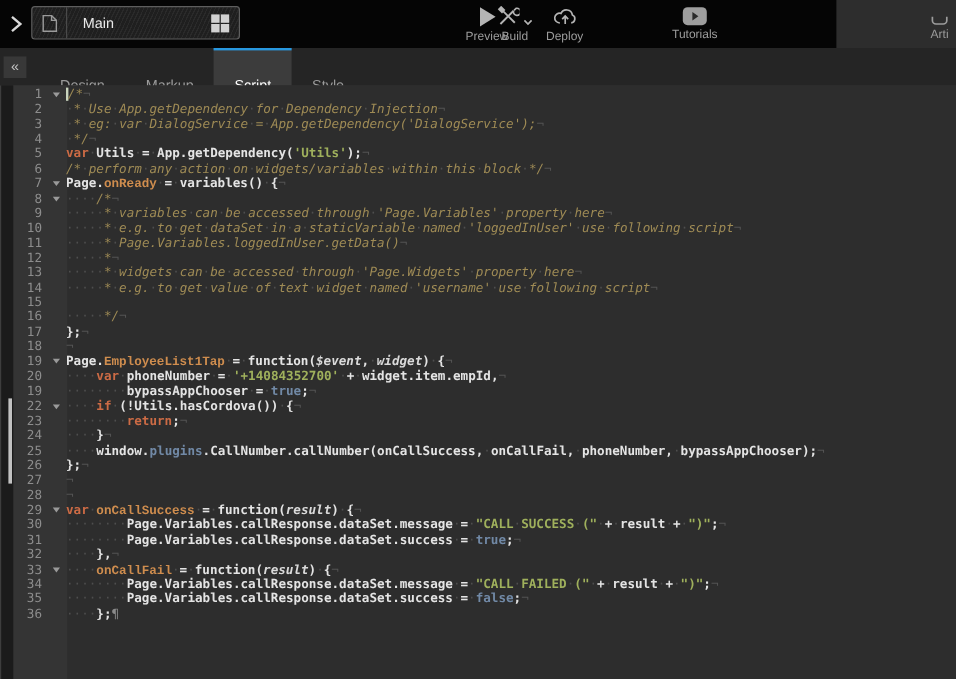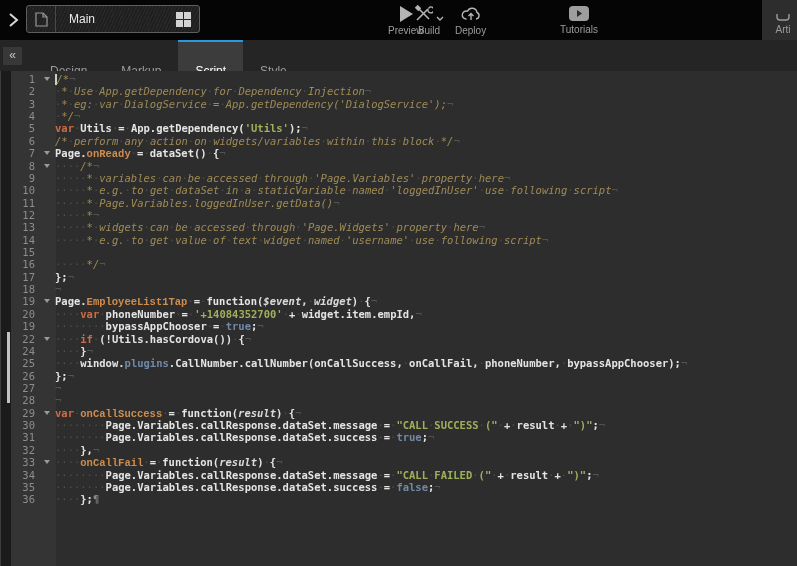--- a/index.html
+++ b/index.html
@@ -1,20 +1,20 @@
 <!DOCTYPE html>
 <html><head>
 <meta charset="utf-8">
 <style>
   * { margin:0; padding:0; box-sizing:border-box; }
   html,body { width:797px; height:566px; overflow:hidden; background:#2d2d2d;
               font-family:"Liberation Sans", sans-serif; }
 
   
-  .topbar { position:relative; width:762px; height:40px; background:#050505; }
+  .topbar { position:relative; width:697px; height:40px; background:#050505; }
   .open-chevron { position:absolute; left:8px; top:12px; width:12px; height:16px; cursor:pointer; }
   .page-selector { position:absolute; left:26px; top:5px; width:174px; height:28px;
     border:1px solid #5e5e5e; border-radius:3px;
     background:#1f1f1f repeating-linear-gradient(115deg, rgba(255,255,255,0.05) 0 1px, transparent 1px 3px);
     display:flex; align-items:center; cursor:pointer; }
   .page-icon-cell { width:29px; height:100%; border-right:1px solid #4a4a4a;
     display:flex; align-items:center; justify-content:center; }
   .page-selector-label { flex:1; padding-left:13px; font-size:12px; color:#e9e9e9; }
   .grid-icon { display:grid; grid-template-columns:7px 7px; grid-template-rows:7px 7px;
     gap:1px; margin-right:8px; }
@@ -151,36 +151,37 @@
   <div class="rail">
     <div class="scroll-thumb"></div>
   </div>
   <div class="code-lines">
       <div class="line"><span class="ln">1</span><span class="foldcol"><i></i></span><span class="codeln"><span class="cursor"></span><span class="tok-c">/*</span><span class="eol">¬</span></span></div>
       <div class="line"><span class="ln">2</span><span class="foldcol"></span><span class="codeln"><span class="ws">·</span><span class="tok-c">*</span><span class="ws">·</span><span class="tok-c">Use</span><span class="ws">·</span><span class="tok-c">App.getDependency</span><span class="ws">·</span><span class="tok-c">for</span><span class="ws">·</span><span class="tok-c">Dependency</span><span class="ws">·</span><span class="tok-c">Injection</span><span class="eol">¬</span></span></div>
       <div class="line"><span class="ln">3</span><span class="foldcol"></span><span class="codeln"><span class="ws">·</span><span class="tok-c">*</span><span class="ws">·</span><span class="tok-c">eg:</span><span class="ws">·</span><span class="tok-c">var</span><span class="ws">·</span><span class="tok-c">DialogService</span><span class="ws">·</span><span class="tok-c">=</span><span class="ws">·</span><span class="tok-c">App.getDependency('DialogService');</span><span class="eol">¬</span></span></div>
       <div class="line"><span class="ln">4</span><span class="foldcol"></span><span class="codeln"><span class="ws">·</span><span class="tok-c">*/</span><span class="eol">¬</span></span></div>
       <div class="line"><span class="ln">5</span><span class="foldcol"></span><span class="codeln"><span class="tok-k">var</span><span class="ws">·</span><span class="tok-v">Utils</span><span class="ws">·</span><span class="tok-v">=</span><span class="ws">·</span><span class="tok-v">App.getDependency(</span><span class="tok-s">'Utils'</span><span class="tok-v">);</span><span class="eol">¬</span></span></div>
       <div class="line"><span class="ln">6</span><span class="foldcol"></span><span class="codeln"><span class="tok-c">/*</span><span class="ws">·</span><span class="tok-c">perform</span><span class="ws">·</span><span class="tok-c">any</span><span class="ws">·</span><span class="tok-c">action</span><span class="ws">·</span><span class="tok-c">on</span><span class="ws">·</span><span class="tok-c">widgets/variables</span><span class="ws">·</span><span class="tok-c">within</span><span class="ws">·</span><span class="tok-c">this</span><span class="ws">·</span><span class="tok-c">block</span><span class="ws">·</span><span class="tok-c">*/</span><span class="eol">¬</span></span></div>
-      <div class="line"><span class="ln">7</span><span class="foldcol"><i></i></span><span class="codeln"><span class="tok-v">Page.</span><span class="tok-p">onReady</span><span class="ws">·</span><span class="tok-v">=</span><span class="ws">·</span><span class="tok-v">dataSet()</span><span class="ws">·</span><span class="tok-v">{</span><span class="eol">¬</span></span></div>
+      <div class="line"><span class="ln">7</span><span class="foldcol"><i></i></span><span class="codeln"><span class="tok-v">Page.</span><span class="tok-p">onReady</span><span class="ws">·</span><span class="tok-v">=</span><span class="ws">·</span><span class="tok-v">variables()</span><span class="ws">·</span><span class="tok-v">{</span><span class="eol">¬</span></span></div>
       <div class="line"><span class="ln">8</span><span class="foldcol"><i></i></span><span class="codeln"><span class="ws">····</span><span class="tok-c">/*</span><span class="eol">¬</span></span></div>
       <div class="line"><span class="ln">9</span><span class="foldcol"></span><span class="codeln"><span class="ws">·····</span><span class="tok-c">*</span><span class="ws">·</span><span class="tok-c">variables</span><span class="ws">·</span><span class="tok-c">can</span><span class="ws">·</span><span class="tok-c">be</span><span class="ws">·</span><span class="tok-c">accessed</span><span class="ws">·</span><span class="tok-c">through</span><span class="ws">·</span><span class="tok-c">'Page.Variables'</span><span class="ws">·</span><span class="tok-c">property</span><span class="ws">·</span><span class="tok-c">here</span><span class="eol">¬</span></span></div>
       <div class="line"><span class="ln">10</span><span class="foldcol"></span><span class="codeln"><span class="ws">·····</span><span class="tok-c">*</span><span class="ws">·</span><span class="tok-c">e.g.</span><span class="ws">·</span><span class="tok-c">to</span><span class="ws">·</span><span class="tok-c">get</span><span class="ws">·</span><span class="tok-c">dataSet</span><span class="ws">·</span><span class="tok-c">in</span><span class="ws">·</span><span class="tok-c">a</span><span class="ws">·</span><span class="tok-c">staticVariable</span><span class="ws">·</span><span class="tok-c">named</span><span class="ws">·</span><span class="tok-c">'loggedInUser'</span><span class="ws">·</span><span class="tok-c">use</span><span class="ws">·</span><span class="tok-c">following</span><span class="ws">·</span><span class="tok-c">script</span><span class="eol">¬</span></span></div>
       <div class="line"><span class="ln">11</span><span class="foldcol"></span><span class="codeln"><span class="ws">·····</span><span class="tok-c">*</span><span class="ws">·</span><span class="tok-c">Page.Variables.loggedInUser.getData()</span><span class="eol">¬</span></span></div>
       <div class="line"><span class="ln">12</span><span class="foldcol"></span><span class="codeln"><span class="ws">·····</span><span class="tok-c">*</span><span class="eol">¬</span></span></div>
       <div class="line"><span class="ln">13</span><span class="foldcol"></span><span class="codeln"><span class="ws">·····</span><span class="tok-c">*</span><span class="ws">·</span><span class="tok-c">widgets</span><span class="ws">·</span><span class="tok-c">can</span><span class="ws">·</span><span class="tok-c">be</span><span class="ws">·</span><span class="tok-c">accessed</span><span class="ws">·</span><span class="tok-c">through</span><span class="ws">·</span><span class="tok-c">'Page.Widgets'</span><span class="ws">·</span><span class="tok-c">property</span><span class="ws">·</span><span class="tok-c">here</span><span class="eol">¬</span></span></div>
       <div class="line"><span class="ln">14</span><span class="foldcol"></span><span class="codeln"><span class="ws">·····</span><span class="tok-c">*</span><span class="ws">·</span><span class="tok-c">e.g.</span><span class="ws">·</span><span class="tok-c">to</span><span class="ws">·</span><span class="tok-c">get</span><span class="ws">·</span><span class="tok-c">value</span><span class="ws">·</span><span class="tok-c">of</span><span class="ws">·</span><span class="tok-c">text</span><span class="ws">·</span><span class="tok-c">widget</span><span class="ws">·</span><span class="tok-c">named</span><span class="ws">·</span><span class="tok-c">'username'</span><span class="ws">·</span><span class="tok-c">use</span><span class="ws">·</span><span class="tok-c">following</span><span class="ws">·</span><span class="tok-c">script</span><span class="eol">¬</span></span></div>
       <div class="line"><span class="ln">15</span><span class="foldcol"></span></div>
       <div class="line"><span class="ln">16</span><span class="foldcol"></span><span class="codeln"><span class="ws">·····</span><span class="tok-c">*/</span><span class="eol">¬</span></span></div>
       <div class="line"><span class="ln">17</span><span class="foldcol"></span><span class="codeln"><span class="tok-v">};</span><span class="eol">¬</span></span></div>
       <div class="line"><span class="ln">18</span><span class="foldcol"></span><span class="codeln"><span class="eol">¬</span></span></div>
       <div class="line"><span class="ln">19</span><span class="foldcol"><i></i></span><span class="codeln"><span class="tok-v">Page.</span><span class="tok-p">EmployeeList1Tap</span><span class="ws">·</span><span class="tok-v">=</span><span class="ws">·</span><span class="tok-v">function(</span><span class="tok-i">$event</span><span class="tok-v">,</span><span class="ws">·</span><span class="tok-i">widget</span><span class="tok-v">)</span><span class="ws">·</span><span class="tok-v">{</span><span class="eol">¬</span></span></div>
       <div class="line"><span class="ln">20</span><span class="foldcol"></span><span class="codeln"><span class="ws">····</span><span class="tok-k">var</span><span class="ws">·</span><span class="tok-v">phoneNumber</span><span class="ws">·</span><span class="tok-v">=</span><span class="ws">·</span><span class="tok-s">'+14084352700'</span><span class="ws">·</span><span class="tok-v">+</span><span class="ws">·</span><span class="tok-v">widget.item.empId,</span><span class="eol">¬</span></span></div>
       <div class="line"><span class="ln">19</span><span class="foldcol"></span><span class="codeln"><span class="ws">········</span><span class="tok-v">bypassAppChooser</span><span class="ws">·</span><span class="tok-v">=</span><span class="ws">·</span><span class="tok-a">true</span><span class="tok-v">;</span><span class="eol">¬</span></span></div>
       <div class="line"><span class="ln">22</span><span class="foldcol"><i></i></span><span class="codeln"><span class="ws">····</span><span class="tok-k">if</span><span class="ws">·</span><span class="tok-v">(!Utils.hasCordova())</span><span class="ws">·</span><span class="tok-v">{</span><span class="eol">¬</span></span></div>
+      <div class="line"><span class="ln">23</span><span class="foldcol"></span><span class="codeln"><span class="ws">········</span><span class="tok-k">return</span><span class="tok-v">;</span><span class="eol">¬</span></span></div>
       <div class="line"><span class="ln">24</span><span class="foldcol"></span><span class="codeln"><span class="ws">····</span><span class="tok-v">}</span><span class="eol">¬</span></span></div>
       <div class="line"><span class="ln">25</span><span class="foldcol"></span><span class="codeln"><span class="ws">····</span><span class="tok-v">window.</span><span class="tok-a">plugins</span><span class="tok-v">.CallNumber.callNumber(onCallSuccess,</span><span class="ws">·</span><span class="tok-v">onCallFail,</span><span class="ws">·</span><span class="tok-v">phoneNumber,</span><span class="ws">·</span><span class="tok-v">bypassAppChooser);</span><span class="eol">¬</span></span></div>
       <div class="line"><span class="ln">26</span><span class="foldcol"></span><span class="codeln"><span class="tok-v">};</span><span class="eol">¬</span></span></div>
       <div class="line"><span class="ln">27</span><span class="foldcol"></span><span class="codeln"><span class="eol">¬</span></span></div>
       <div class="line"><span class="ln">28</span><span class="foldcol"></span><span class="codeln"><span class="eol">¬</span></span></div>
       <div class="line"><span class="ln">29</span><span class="foldcol"><i></i></span><span class="codeln"><span class="tok-k">var</span><span class="ws">·</span><span class="tok-p">onCallSuccess</span><span class="ws">·</span><span class="tok-v">=</span><span class="ws">·</span><span class="tok-v">function(</span><span class="tok-i">result</span><span class="tok-v">)</span><span class="ws">·</span><span class="tok-v">{</span><span class="eol">¬</span></span></div>
       <div class="line"><span class="ln">30</span><span class="foldcol"></span><span class="codeln"><span class="ws">········</span><span class="tok-v">Page.Variables.callResponse.dataSet.message</span><span class="ws">·</span><span class="tok-v">=</span><span class="ws">·</span><span class="tok-s">"CALL</span><span class="ws">·</span><span class="tok-s">SUCCESS</span><span class="ws">·</span><span class="tok-s">("</span><span class="ws">·</span><span class="tok-v">+</span><span class="ws">·</span><span class="tok-v">result</span><span class="ws">·</span><span class="tok-v">+</span><span class="ws">·</span><span class="tok-s">")"</span><span class="tok-v">;</span><span class="eol">¬</span></span></div>
       <div class="line"><span class="ln">31</span><span class="foldcol"></span><span class="codeln"><span class="ws">········</span><span class="tok-v">Page.Variables.callResponse.dataSet.success</span><span class="ws">·</span><span class="tok-v">=</span><span class="ws">·</span><span class="tok-a">true</span><span class="tok-v">;</span><span class="eol">¬</span></span></div>
       <div class="line"><span class="ln">32</span><span class="foldcol"></span><span class="codeln"><span class="ws">····</span><span class="tok-v">},</span><span class="eol">¬</span></span></div>
       <div class="line"><span class="ln">33</span><span class="foldcol"><i></i></span><span class="codeln"><span class="ws">····</span><span class="tok-p">onCallFail</span><span class="ws">·</span><span class="tok-v">=</span><span class="ws">·</span><span class="tok-v">function(</span><span class="tok-i">result</span><span class="tok-v">)</span><span class="ws">·</span><span class="tok-v">{</span><span class="eol">¬</span></span></div>

